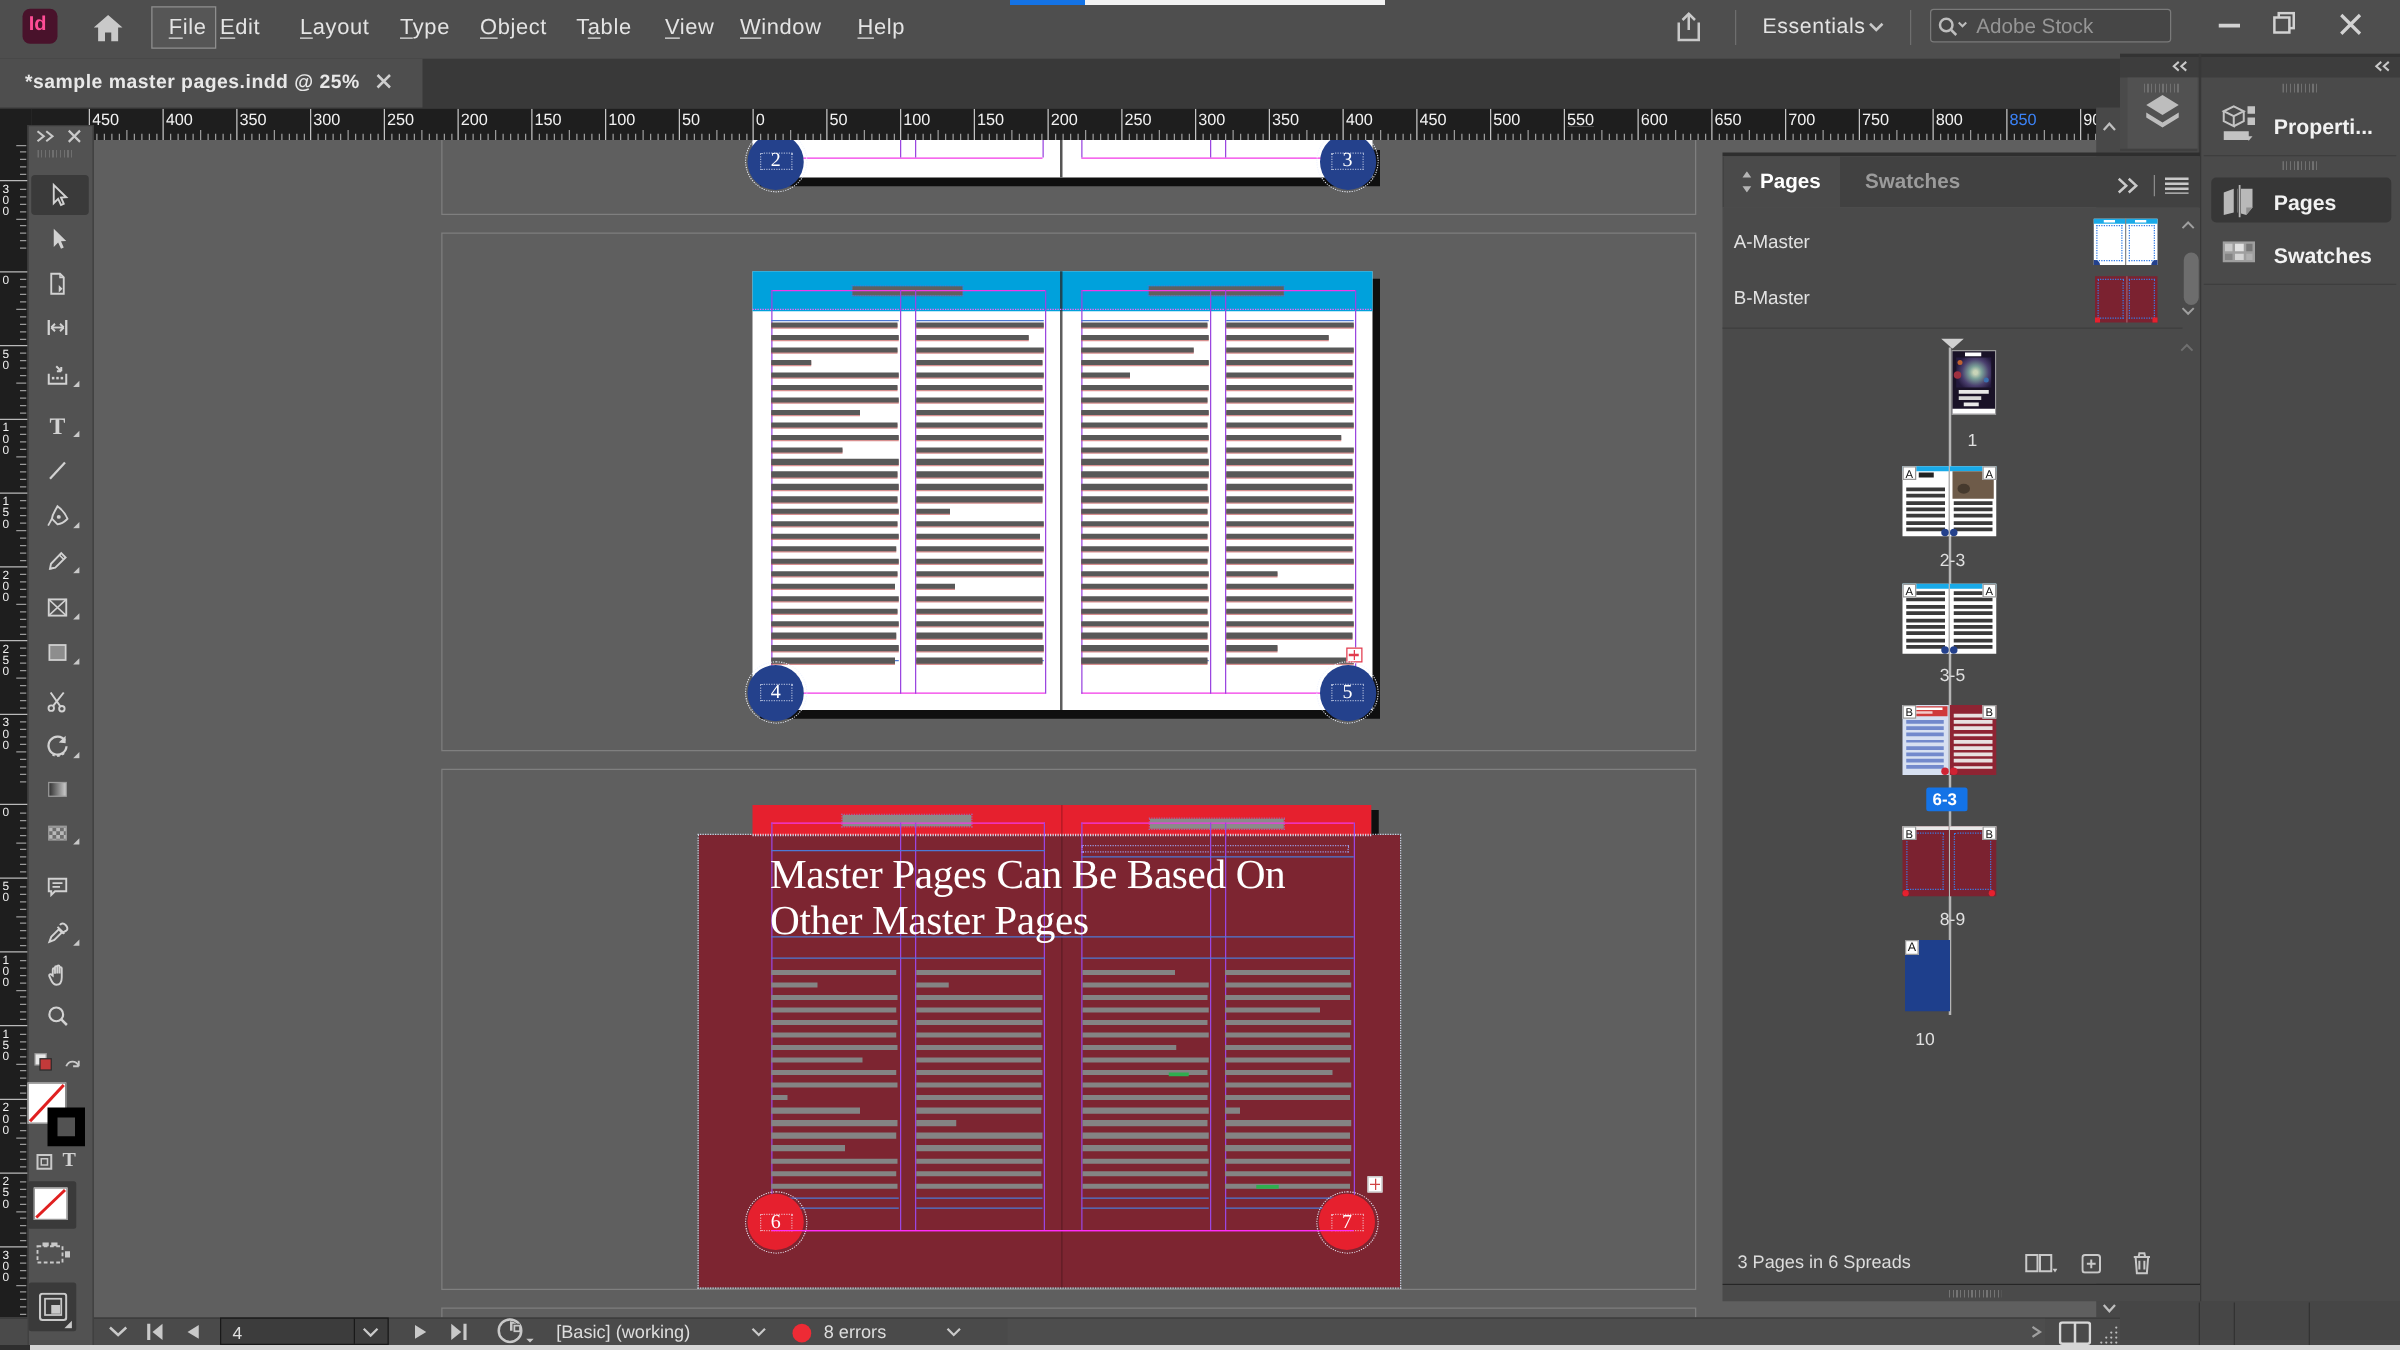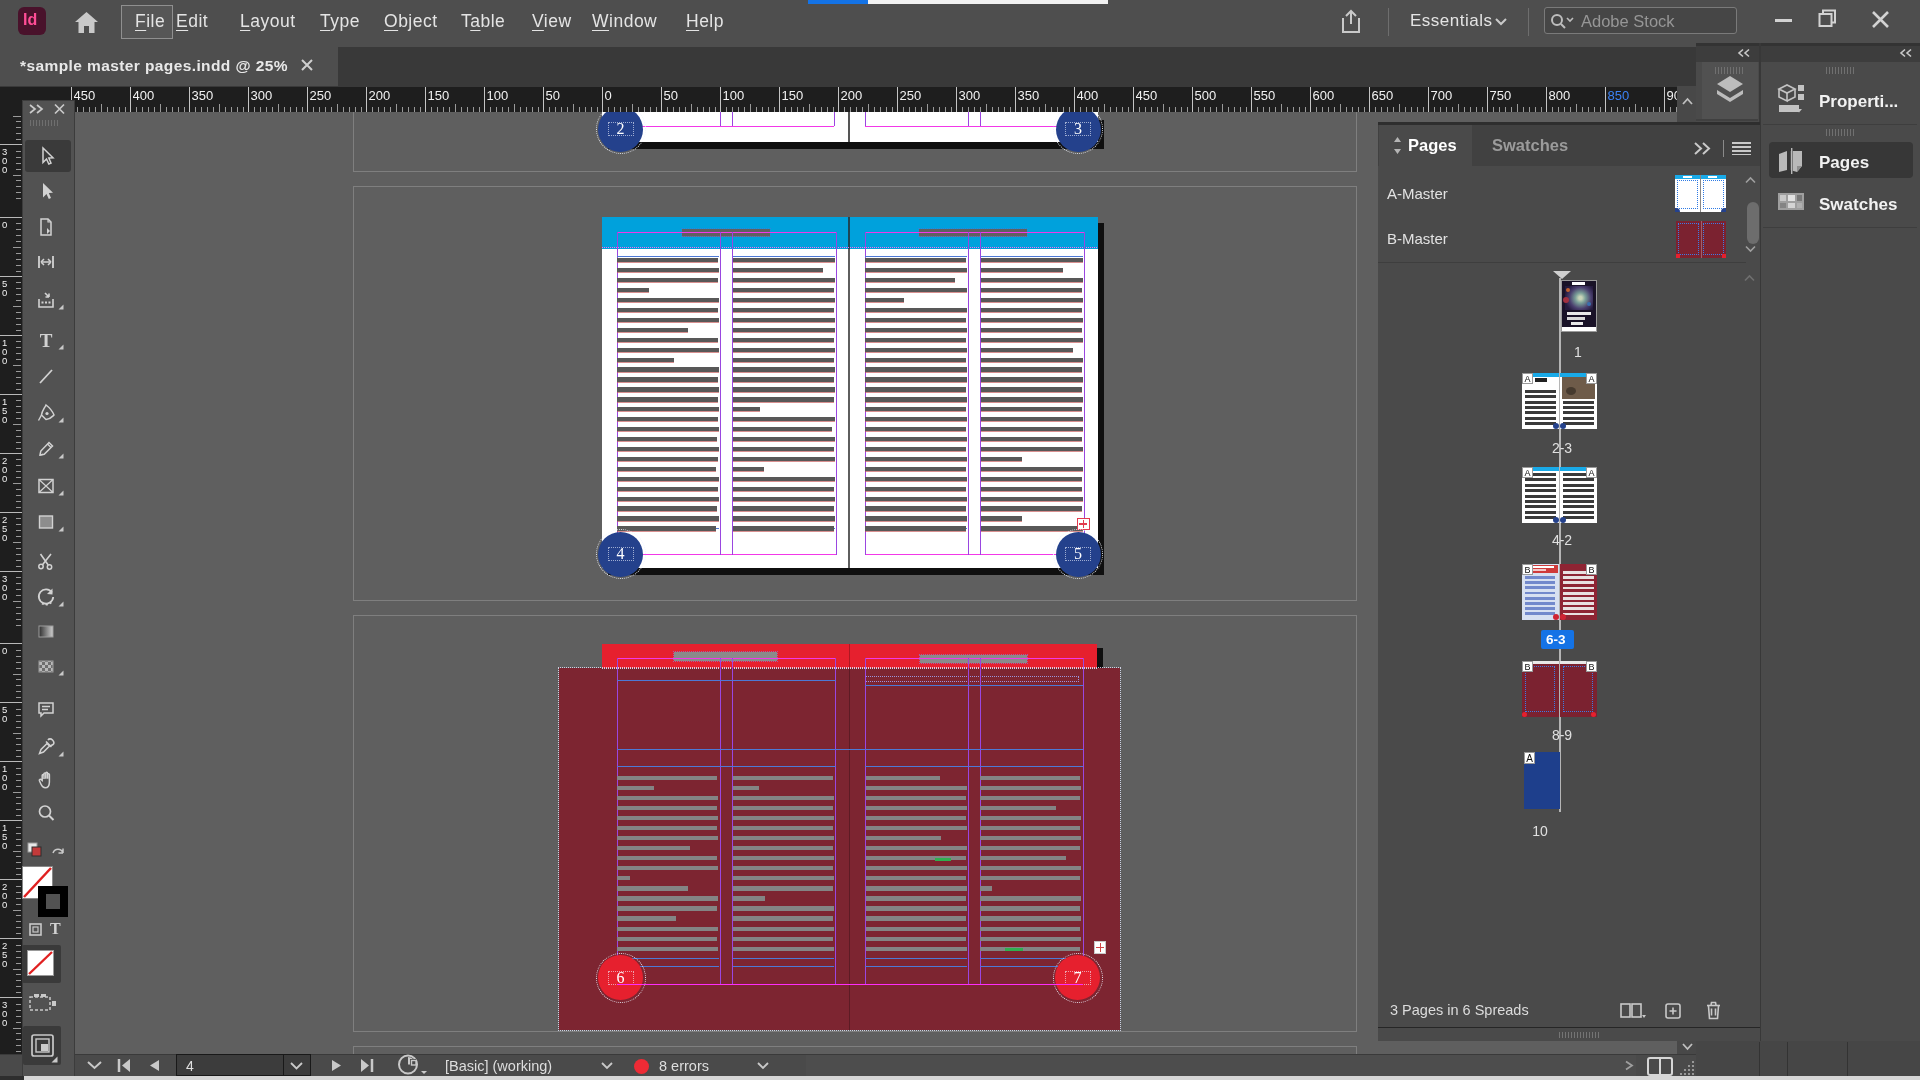--- a/index.html
+++ b/index.html
@@ -260,20 +260,21 @@
     <div style="position:absolute;left:591.5px;top:654px;width:219.0px;height:1px;background:#4d79d5"></div>
     <div style="position:absolute;left:839.5px;top:654px;width:218.5px;height:1px;background:#4d79d5"></div>
     <div style="position:absolute;left:592px;top:846px;width:102px;height:1px;background:#4d79d5"></div>
     <div style="position:absolute;left:592px;top:853.5px;width:102px;height:1px;background:#4d79d5"></div>
     <div style="position:absolute;left:708px;top:846px;width:101px;height:1px;background:#4d79d5"></div>
     <div style="position:absolute;left:708px;top:853.5px;width:101px;height:1px;background:#4d79d5"></div>
     <div style="position:absolute;left:840px;top:846px;width:102px;height:1px;background:#4d79d5"></div>
     <div style="position:absolute;left:840px;top:853.5px;width:102px;height:1px;background:#4d79d5"></div>
     <div style="position:absolute;left:955px;top:846px;width:102px;height:1px;background:#4d79d5"></div>
     <div style="position:absolute;left:955px;top:853.5px;width:102px;height:1px;background:#4d79d5"></div>
+    <div style="position:absolute;left:591px;top:570px;width:470px;height:80px;color:#fff;font-family:'Liberation Serif',serif;font-size:33px;line-height:36.5px;letter-spacing:-0.3px;white-space:nowrap;z-index:3">Master Pages Can Be Based On<br>Other Master Pages</div>
     <div style="position:absolute;left:592px;top:663.5px;width:100.0px;height:4.3px;background:#848484"></div>
     <div style="position:absolute;left:592px;top:673.57px;width:37.4px;height:4.3px;background:#848484"></div>
     <div style="position:absolute;left:592px;top:683.64px;width:101px;height:4.3px;background:#848484"></div>
     <div style="position:absolute;left:592px;top:693.71px;width:100.0px;height:4.3px;background:#848484"></div>
     <div style="position:absolute;left:592px;top:703.78px;width:101px;height:4.3px;background:#848484"></div>
     <div style="position:absolute;left:592px;top:713.85px;width:100.0px;height:4.3px;background:#848484"></div>
     <div style="position:absolute;left:592px;top:723.92px;width:101px;height:4.3px;background:#848484"></div>
     <div style="position:absolute;left:592px;top:733.99px;width:72.7px;height:4.3px;background:#848484"></div>
     <div style="position:absolute;left:592px;top:744.06px;width:100.0px;height:4.3px;background:#848484"></div>
     <div style="position:absolute;left:592px;top:754.13px;width:101px;height:4.3px;background:#848484"></div>
@@ -1149,21 +1150,21 @@
         <div style="position:absolute;left:3px;top:22.200000000000003px;width:31px;height:3px;background:#3a3a3a"></div>
         <div style="position:absolute;left:3px;top:27.6px;width:31px;height:3px;background:#3a3a3a"></div>
         <div style="position:absolute;left:3px;top:33.0px;width:31px;height:3px;background:#3a3a3a"></div>
         <div style="position:absolute;left:3px;top:38.400000000000006px;width:31px;height:3px;background:#3a3a3a"></div>
         <div style="position:absolute;left:3px;top:43.800000000000004px;width:31px;height:3px;background:#3a3a3a"></div>
         <div style="position:absolute;left:3px;top:49.2px;width:31px;height:3px;background:#3a3a3a"></div>
         <div style="position:absolute;left:26px;top:0;width:11px;height:11px;background:#fff;border:0.5px solid #999;font-size:9px;color:#111;text-align:center;line-height:11px">A</div>
         <div style="position:absolute;left:0px;top:50px;width:6px;height:6px;background:#24418c;border-radius:50%"></div>
       </div>
     </div>
-    <div style="position:absolute;left:169px;top:410px;width:30px;height:14px;font-size:14px;color:#e0e0e0;text-align:center">4-2</div>
+    <div style="position:absolute;left:169px;top:410px;width:30px;height:14px;font-size:14px;color:#e0e0e0;text-align:center">3-5</div>
     <div style="position:absolute;left:144px;top:442px;width:76px;height:56px;">
       <div style="position:absolute;left:0px;top:0px;width:37px;height:56px;">
         <div style="position:absolute;inset:0;background:#d7e0f1"></div>
         <div style="position:absolute;left:1px;top:1px;width:35px;height:8px;background:#cf3a3a"></div>
         <div style="position:absolute;left:2px;top:2px;width:30px;height:2px;background:#fff"></div>
         <div style="position:absolute;left:2px;top:5px;width:22px;height:2px;background:#f3c9c9"></div>
         <div style="position:absolute;left:3px;top:12.0px;width:30px;height:2.8px;background:#7289cc"></div>
         <div style="position:absolute;left:3px;top:17.2px;width:30px;height:2.8px;background:#7289cc"></div>
         <div style="position:absolute;left:3px;top:22.4px;width:30px;height:2.8px;background:#7289cc"></div>
         <div style="position:absolute;left:3px;top:27.6px;width:30px;height:2.8px;background:#7289cc"></div>

